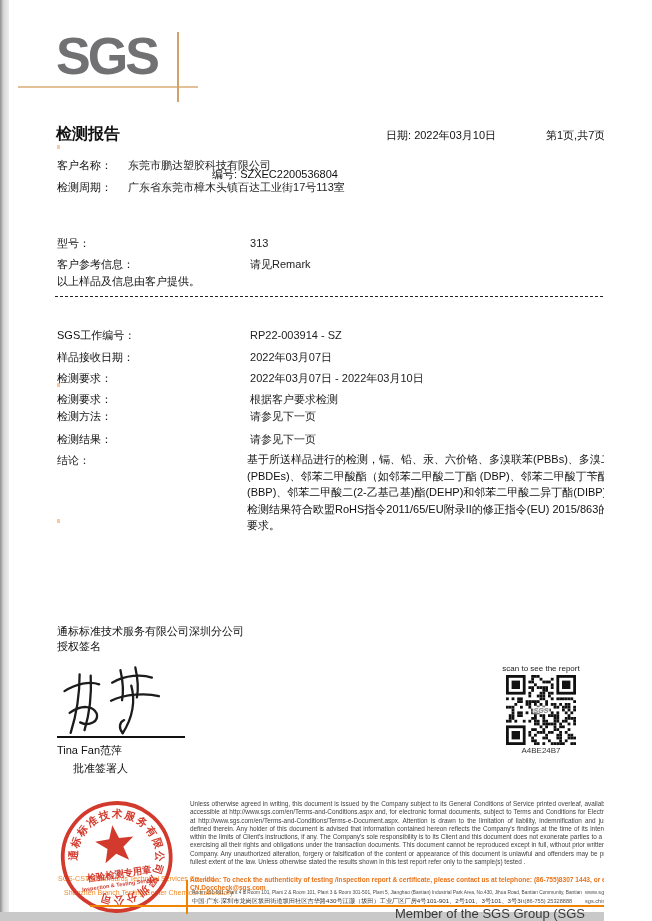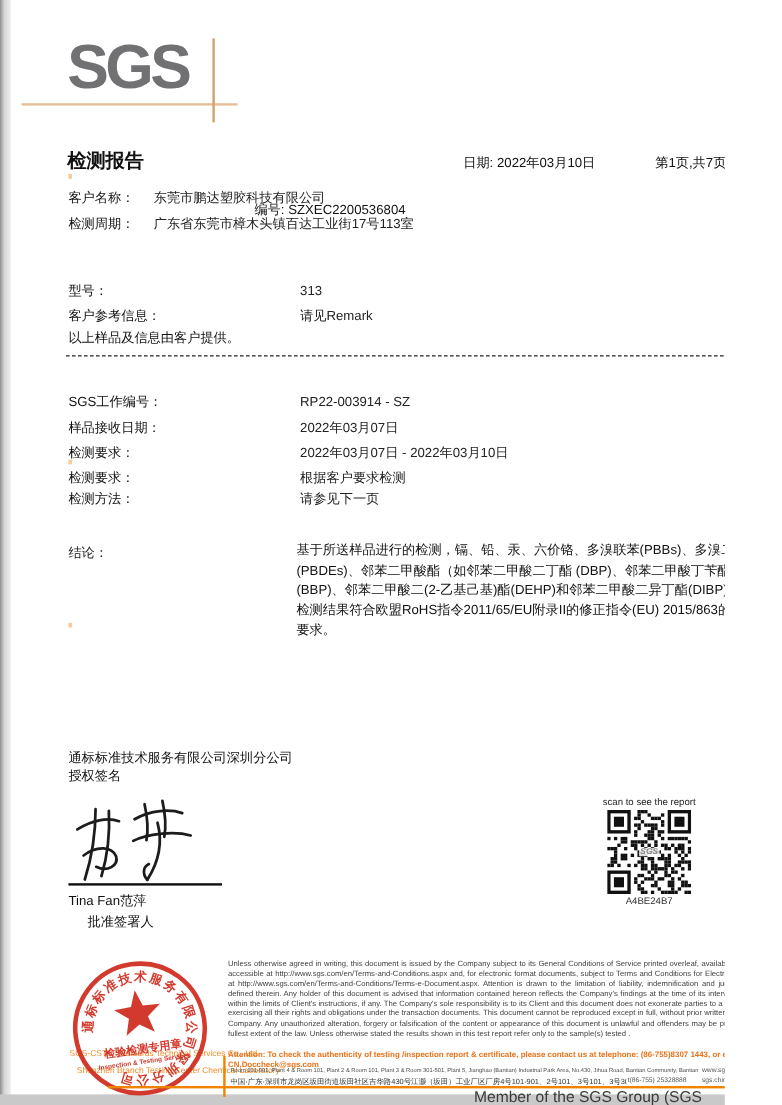--- a/index.html
+++ b/index.html
@@ -105,20 +105,24 @@
   <div class="row" style="top:371px;">
     <span class="lbl lblw-w">检测要求：</span>
     <span class="val">2022年03月07日 - 2022年03月10日</span>
   </div>
   <div class="row" style="top:392px;">
     <span class="lbl lblw-w">检测要求：</span>
     <span class="val">根据客户要求检测</span>
   </div>
   <div class="row" style="top:409px;">
     <span class="lbl lblw-w">检测方法：</span>
+    <span class="val">请参见下一页</span>
+  </div>
+  <div class="row" style="top:432px;">
+    <span class="lbl lblw-w">检测结果：</span>
     <span class="val">请参见下一页</span>
   </div>
   <div class="abs" style="left:57px;top:453px;font-size:11px;">结论：</div>
   <div class="abs para" style="left:247px;top:451px;width:388px;">基于所送样品进行的检测，镉、铅、汞、六价铬、多溴联苯(PBBs)、多溴二苯醚(PBDEs)、邻苯二甲酸酯（如邻苯二甲酸二丁酯 (DBP)、邻苯二甲酸丁苄酯(BBP)、邻苯二甲酸二(2-乙基己基)酯(DEHP)和邻苯二甲酸二异丁酯(DIBP)）的检测结果符合欧盟RoHS指令2011/65/EU附录II的修正指令(EU) 2015/863的限值要求。</div>
 
   <div class="abs sig-text" style="left:57px;top:624px;">通标标准技术服务有限公司深圳分公司</div>
   <div class="abs sig-text" style="left:57px;top:639px;">授权签名</div>
 
   <svg class="abs" style="left:55px;top:662px;transform:rotate(-3deg);" width="140" height="75" viewBox="0 0 140 75">
     <g fill="none" stroke="#1c1c1c" stroke-width="2.3" stroke-linecap="round">

